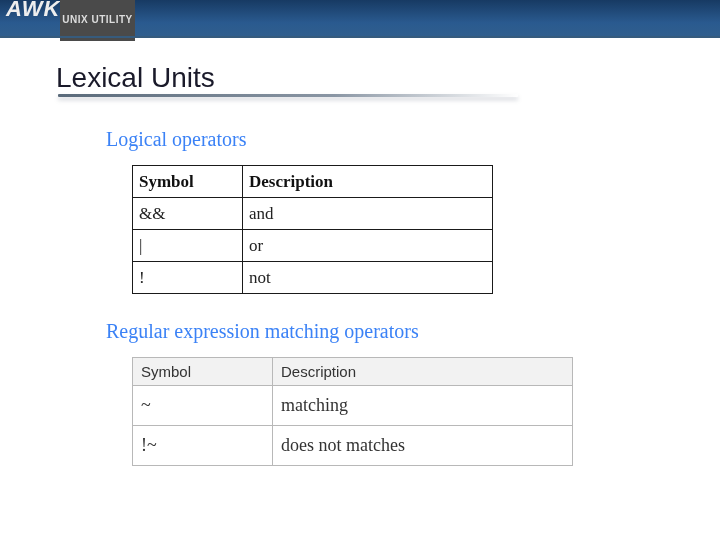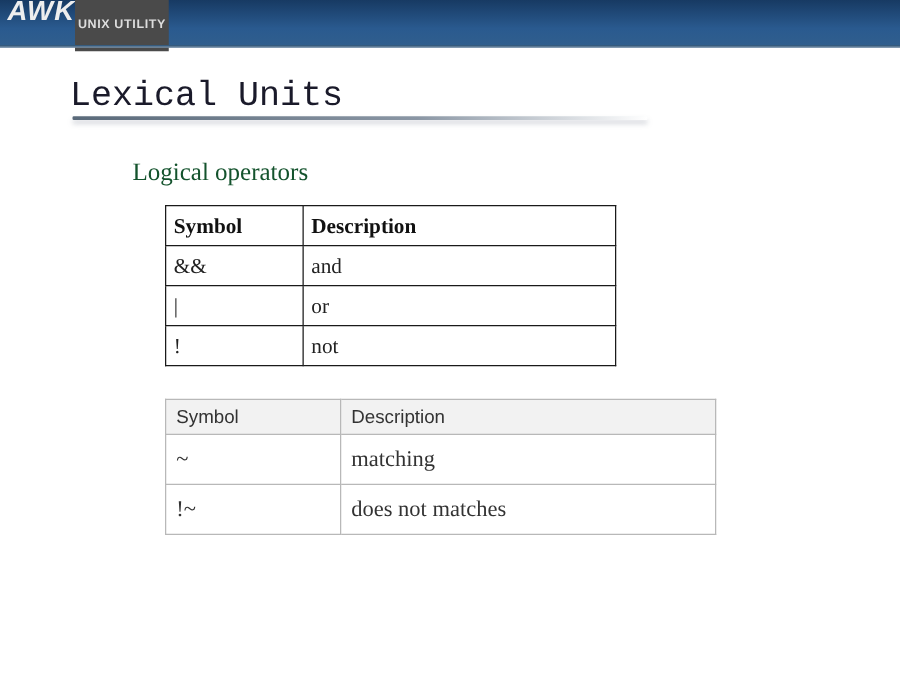--- a/index.html
+++ b/index.html
@@ -56,36 +56,36 @@
   .body-area {
     padding: 24px 0 0 56px;
   }
   .title-wrap {
     position: relative;
     margin-bottom: 34px;
   }
   .title {
     font-size: 28px;
     color: #1a1a2a;
-    font-family: Liberation Mono, monospace;
+    font-family: Liberation Sans, sans-serif;
     font-weight: normal;
     padding-bottom: 0;
   }
   .title-underline {
     position: absolute;
     left: 2px;
     width: 460px;
     height: 3px;
     background: linear-gradient(to right, #5a6a7a 0%, #8a96a4 60%, rgba(200,208,216,0) 100%);
     border-radius: 1px;
     box-shadow: 0 3px 4px rgba(120,130,145,0.35);
   }
   .section-heading {
     font-size: 20px;
-    color: #14532d;
+    color: #3b82f6;
     font-family: 'Times New Roman', Georgia, serif;
     margin-left: 50px;
     margin-bottom: 14px;
   }
   .tbl {
     margin-left: 76px;
     border-collapse: collapse;
     border: 1px solid #222;
     font-family: 'Times New Roman', Georgia, serif;
   }
@@ -169,20 +169,21 @@
     </tr>
     <tr>
       <td class="c1">!</td>
       <td class="c2">not</td>
     </tr>
   </tbody>
     </table>
 
   <div class="gap"></div>
 
+  <div class="section-heading">Regular expression matching operators</div>
 
   <table class="tbl2">
     <tbody>
         <tr>
       <th class="c1">Symbol</th>
       <th class="c2">Description</th>
     </tr>
     <tr>
       <td class="c1">~</td>
       <td class="c2">matching</td>

